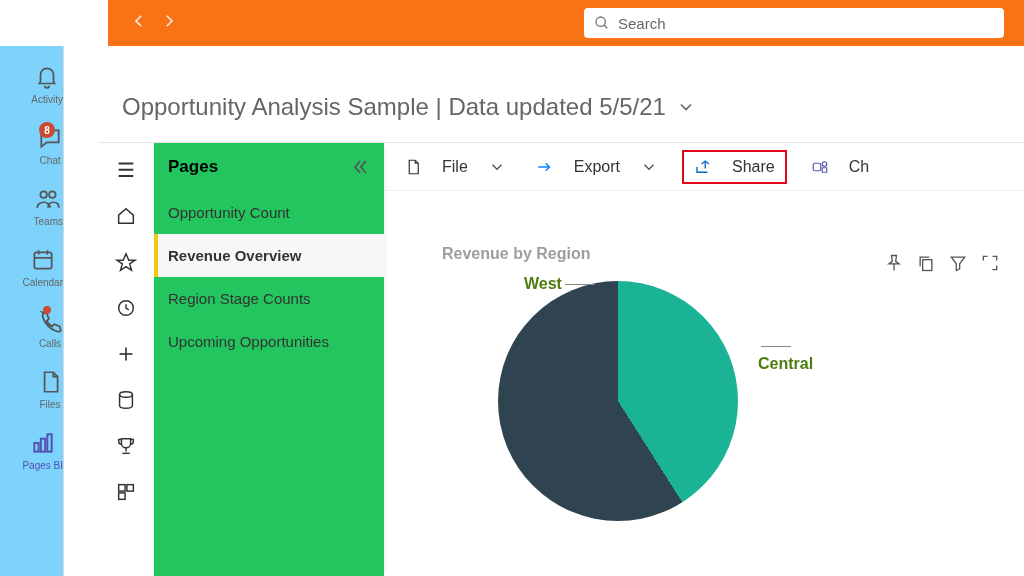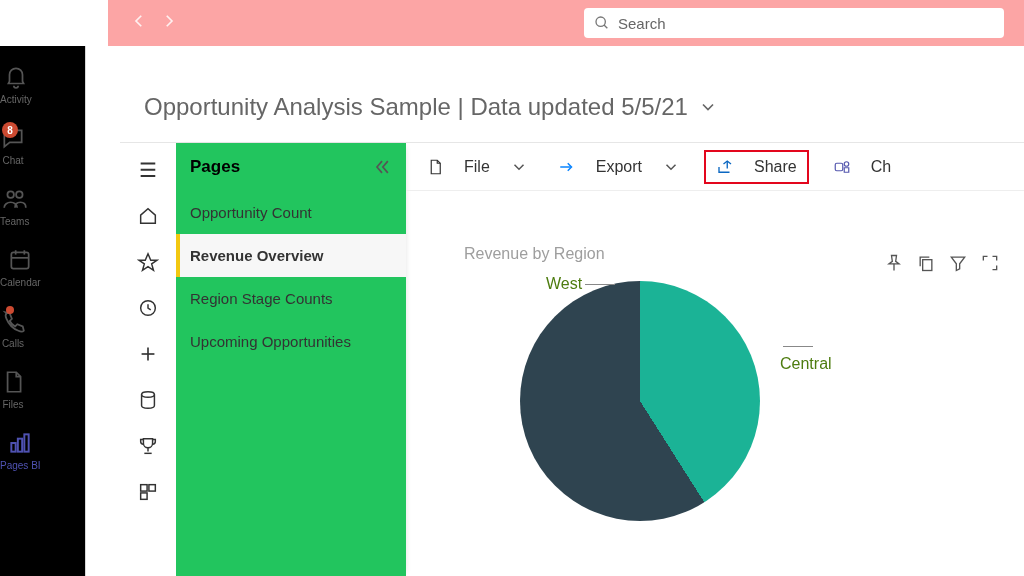--- a/index.html
+++ b/index.html
@@ -1,26 +1,26 @@
 <!DOCTYPE html>
 <html><head>
 <meta charset="utf-8">
 <style>
   * { box-sizing: border-box; margin: 0; padding: 0; font-family: "Segoe UI", -apple-system, sans-serif; }
   body { width: 1024px; height: 576px; overflow: hidden; background: #fff; }
 
-  .topbar { height: 46px; background: #fca5a5; display: flex; align-items: center; padding: 0 10px; margin-left: 108px; }
+  .topbar { height: 46px; background: #f97316; display: flex; align-items: center; padding: 0 10px; margin-left: 108px; }
   .nav-arrows { display: flex; gap: 12px; margin-left: 12px; }
   .nav-arrows svg { width: 18px; height: 18px; opacity: .85; }
   .searchbox { margin-left: auto; margin-right: 10px; background: #fff; border-radius: 4px; height: 30px; width: 420px; display: flex; align-items: center; padding: 0 10px; color: #666; font-size: 15px; }
   .searchbox svg { margin-right: 8px; }
 
   .shell { display: flex; height: 530px; }
 
-  .apprail { width: 86px; border-right: 1px solid #d8d8d8; display: flex; flex-direction: column; align-items: flex-start; padding-top: 18px; gap: 20px; background: #000000; }
+  .apprail { width: 64px; border-right: 1px solid #d8d8d8; display: flex; flex-direction: column; align-items: flex-end; padding-top: 18px; gap: 20px; background: #7dd3fc; }
   .apprail-item { display: flex; flex-direction: column; align-items: center; gap: 4px; cursor: pointer; position: relative; }
   .apprail-item .lbl { font-size: 10px; color: #666; }
   .apprail-item.active { color: #4f52b2; }
   .apprail-item.active .lbl { color: #4f52b2; }
   .apprail-item svg { width: 26px; height: 26px; }
   .badge { position: absolute; top: -3px; right: 8px; background: #cc4a31; color: #fff; border-radius: 50%; width: 16px; height: 16px; font-size: 10px; display: flex; align-items: center; justify-content: center; font-weight: bold; }
   .dotbadge { position: absolute; top: -2px; right: 12px; width: 8px; height: 8px; background: #cc4a31; border-radius: 50%; }
 
   .main { flex: 1; display: flex; flex-direction: column; margin-left: 34px; }
   .title-row { height: 72px; display: flex; align-items: center; padding: 0 24px; border-bottom: 1px solid #e6e6e6; margin-top: 25px; }
@@ -36,21 +36,21 @@
   .pages-head { display: flex; justify-content: space-between; align-items: center; padding: 0 14px; margin-bottom: 14px; }
   .pages-head .hlabel { font-size: 17px; font-weight: 700; }
   .pages-list .pitem { padding: 13px 14px; font-size: 15px; color: #333; cursor: pointer; }
   .pages-list .pitem.active { font-weight: 700; border-left: 4px solid #f2c811; background: #f7f7f7; padding-left: 10px; }
 
   .canvas { flex: 1; display: flex; flex-direction: column; }
   .canvas-tb { height: 48px; display: flex; align-items: center; gap: 18px; padding: 0 14px; border-bottom: 1px solid #eee; position: relative; }
   .tb-btn { display: flex; align-items: center; gap: 20px; font-size: 16px; color: #333; cursor: pointer; padding: 4px 6px; }
   .tb-btn svg { width: 18px; height: 18px; }
   .tb-btn.highlight { border: 2px solid #e3061d; padding: 6px 10px; text-align: right; }
-  .canvas-body { flex: 1; position: relative; padding: 18px 24px; }
+  .canvas-body { flex: 1; position: relative; padding: 18px 24px; font-weight: bold; }
   .vis-actions { position: absolute; top: 62px; right: 24px; display: flex; gap: 12px; }
   .vis-actions svg { width: 20px; height: 20px; color: #555; }
   .chart-title { color: #9e9e9e; font-size: 16px; margin-top: 36px; margin-left: 34px; }
 
   .pie-wrap { margin-top: 18px; margin-left: 90px; position: relative; width: 340px; }
   .pie { width: 240px; height: 240px; border-radius: 50%; }
   .slice-lbl { position: absolute; font-size: 16px; color: #4d7c0f; }
   .dash { display:inline-block; width: 30px; border-top: 1px solid #888; vertical-align: middle; margin: 0 3px;}
 </style>
 </head>

